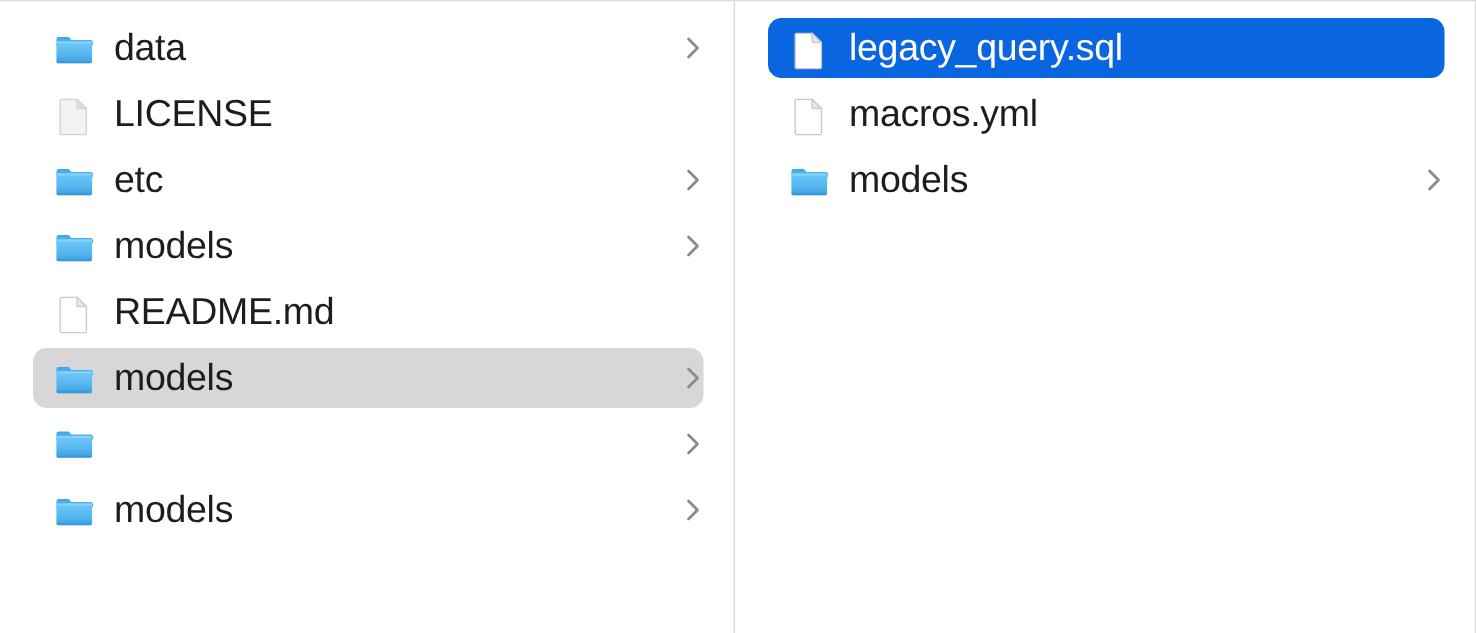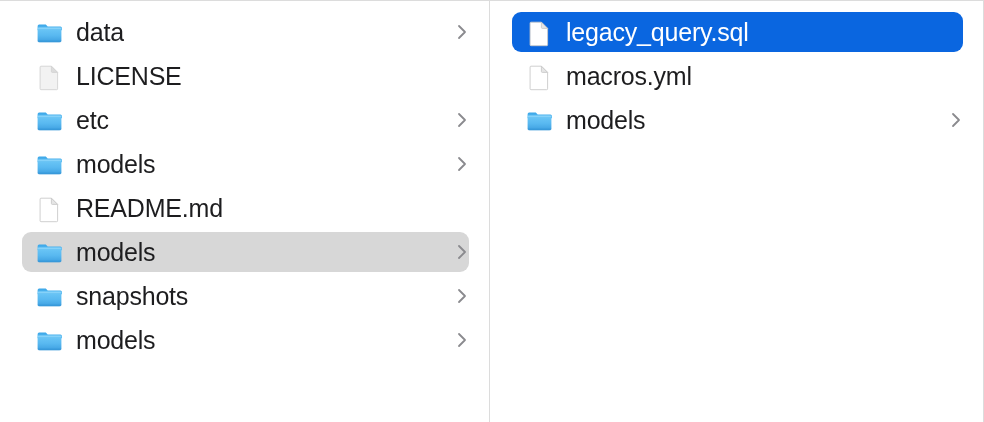--- a/index.html
+++ b/index.html
@@ -296,21 +296,20 @@
                   <stop offset="0.55" stop-color="#58b8f0"></stop>
                   <stop offset="1" stop-color="#3d9fe0"></stop>
                 </linearGradient>
               </defs>
               <path d="M1.6 6.2 a1.6 1.6 0 0 1 1.6-1.6 h6.6 l1.9 2.0 h12.7 a1.6 1.6 0 0 1 1.6 1.6 v2.0 H1.6 Z" fill="url(#fBack)"></path>
               <rect x="1.6" y="7.6" width="23.8" height="14.6" rx="1.9" fill="url(#fFront)"></rect>
               <rect x="1.6" y="7.6" width="23.8" height="1.5" fill="#8fd6fa" opacity="0.75"></rect>
               <rect x="1.6" y="20.6" width="23.8" height="1.6" rx="0.8" fill="#2f8fd0" opacity="0.45"></rect>
             </svg>
           </span>
-          <span class="label">snapshots</span>
         </div>
         <span class="chevron">
           <svg viewBox="0 0 14 20" xmlns="http://www.w3.org/2000/svg">
             <path d="M4 4 L10 10 L4 16" fill="none" stroke="#8a8a8e" stroke-width="1.8" stroke-linecap="round" stroke-linejoin="round"></path>
           </svg>
         </span>
       </div>
       <div class="row">
         <div class="row-bg"></div>
         <div class="row-inner">

